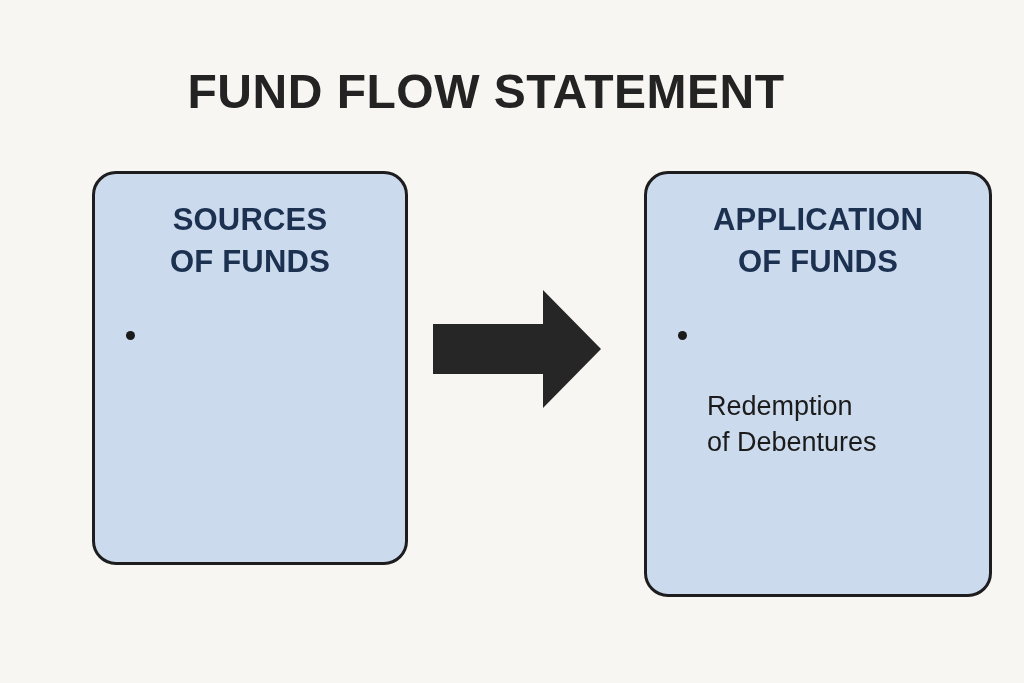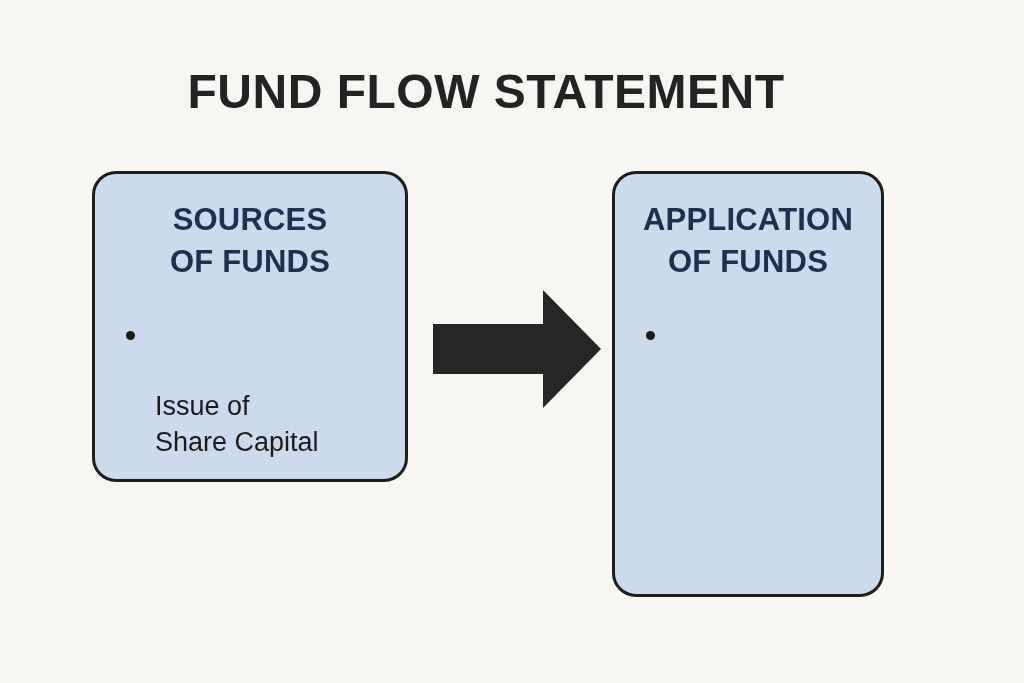--- a/index.html
+++ b/index.html
@@ -45,26 +45,26 @@
     box-sizing: border-box;
     background: #ccdaed;
     border: 3px solid #1d1d1f;
     border-radius: 24px;
     overflow: hidden;
   }
   #panel-sources {
     left: 92px;
     top: 171px;
     width: 316px;
-    height: 311px;
+    height: 394px;
   }
   #panel-application {
-    left: 612px;
+    left: 644px;
     top: 171px;
-    width: 272px;
+    width: 348px;
     height: 426px;
   }
 
   .panel-heading {
     position: absolute;
     left: 0;
     right: 0;
     top: 25px;
     text-align: center;
     font-family: "Liberation Sans", sans-serif;
@@ -127,35 +127,35 @@
 <div id="diagram-root">
 
   <div class="diagram-title">FUND FLOW STATEMENT</div>
 
   <div class="panel" id="panel-sources">
     <div class="panel-heading">SOURCES
 OF FUNDS</div>
     <ul class="panel-list">
       <li class="panel-list-item">
         <span class="bullet-dot"></span>
-        <span>Issue of
-Share Capital</span>
       </li>
 
     </ul>
   </div>
 
   <svg id="flow-arrow" viewBox="0 0 174 122">
     <polygon points="3,36 113,36 113,2 171,61 113,120 113,86 3,86" fill="#262626"></polygon>
   </svg>
 
   <div class="panel" id="panel-application">
     <div class="panel-heading">APPLICATION
 OF FUNDS</div>
     <ul class="panel-list">
       <li class="panel-list-item">
         <span class="bullet-dot"></span>
+        <span>Redemption
+of Debentures</span>
       </li>
 
     </ul>
   </div>
 
 </div>
 
 </body></html>

